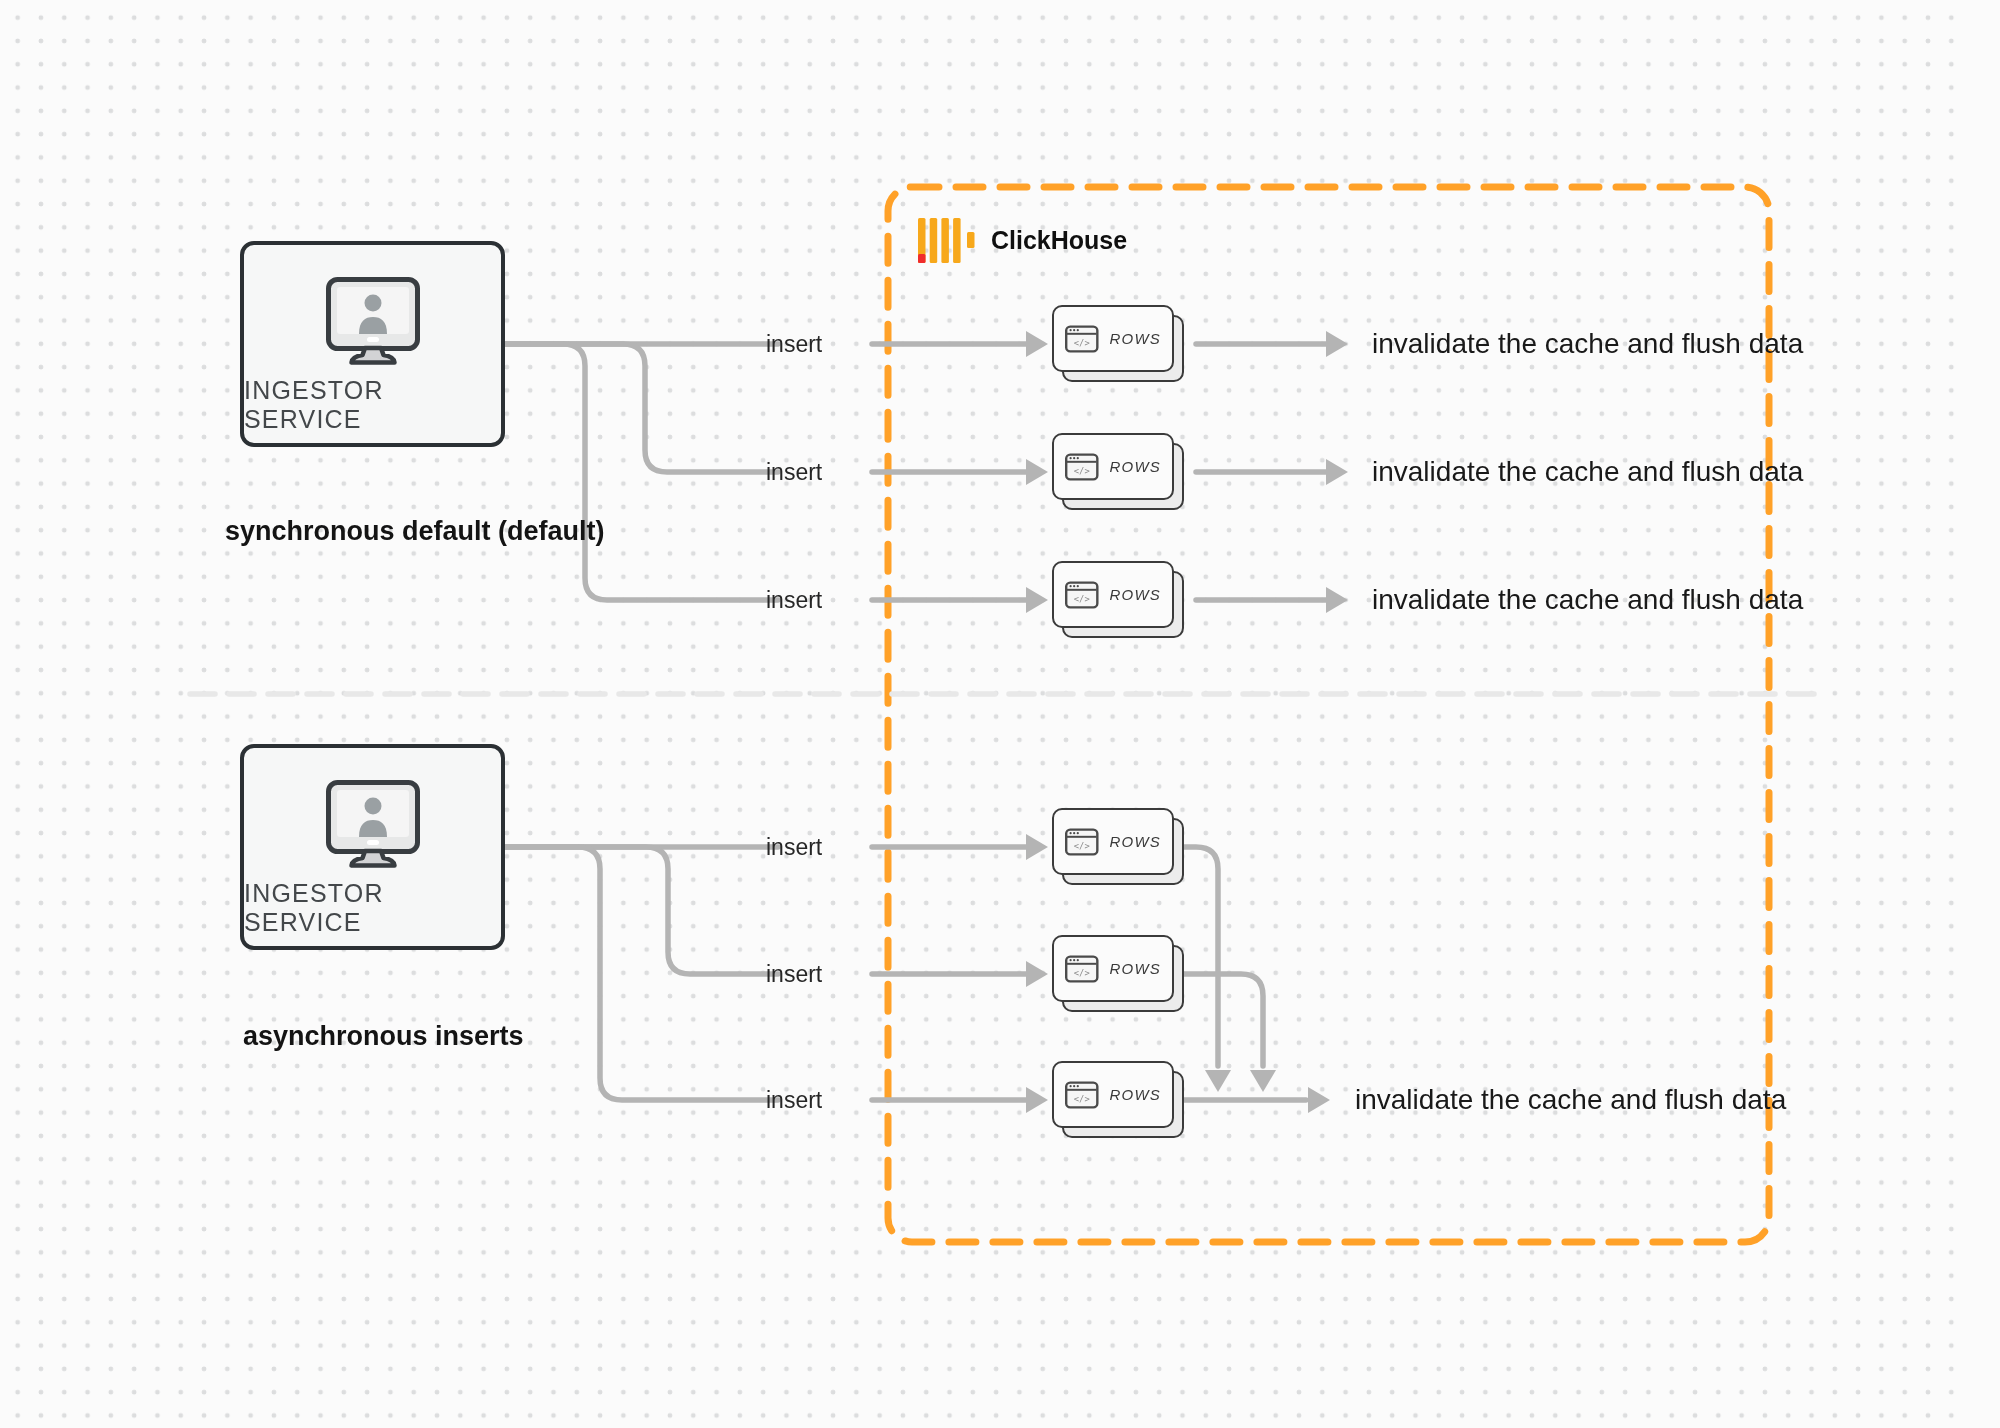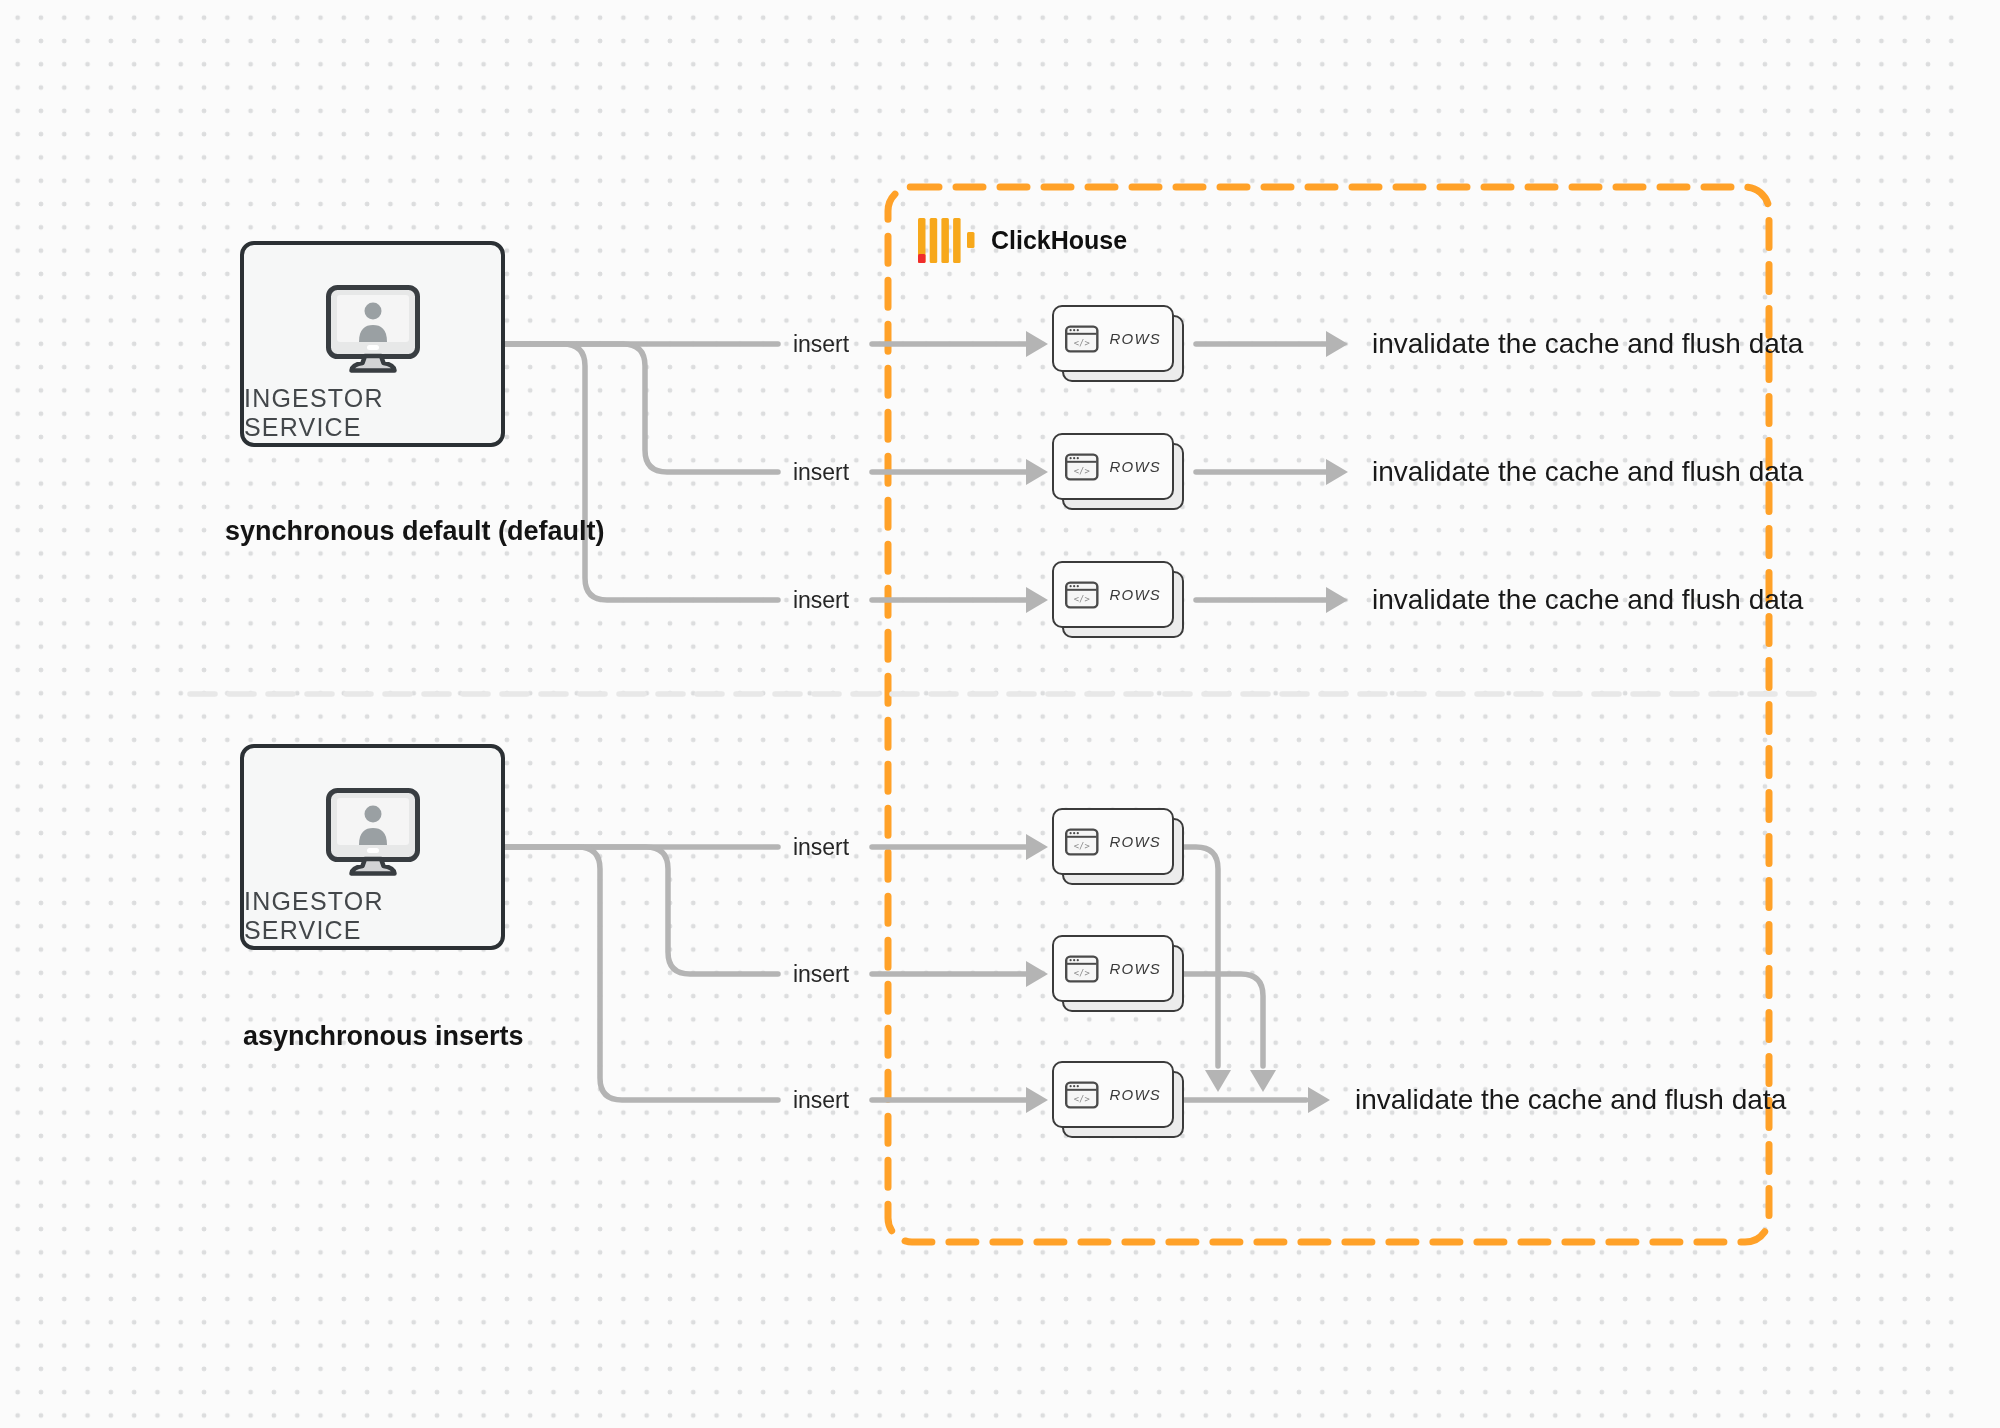--- a/index.html
+++ b/index.html
@@ -9,41 +9,41 @@
     background-color:#fbfbfb;
     background-image:radial-gradient(circle,#dcddde 2.2px,rgba(0,0,0,0) 2.6px);
     background-size:23.3px 23.3px;background-position:6px 6px;
   }
   .layer{position:absolute;left:0;top:0;}
   
   .ingestor{
     position:absolute;width:265px;height:206px;box-sizing:border-box;
     background:#f6f7f7;border:4px solid #2b3034;border-radius:14px;
     display:flex;flex-direction:column;align-items:center;justify-content:flex-start;
-    padding-top:40px;z-index:3;
+    padding-top:32px;z-index:3;
   }
   .ingestor .svc-label{
     margin-top:9px;font-size:25px;color:#43474a;letter-spacing:1.2px;
   }
   
   .rows-card{position:absolute;width:122px;height:67px;z-index:3;}
   .rows-card .back{
     position:absolute;left:10px;top:10px;width:122px;height:67px;box-sizing:border-box;
     background:#ececec;border:2.5px solid #3b3b3b;border-radius:10px;
   }
   .rows-card .front{
     position:absolute;left:0;top:0;width:122px;height:67px;box-sizing:border-box;
     background:#fbfbfb;border:2.5px solid #3b3b3b;border-radius:10px;
     display:flex;align-items:center;padding:0 11px;gap:11px;
   }
   .rows-card .card-label{
     font-size:15px;font-style:italic;color:#3a3a3a;letter-spacing:1.2px;
   }
   .insert-label{
-    position:absolute;width:110px;text-align:center;
+    position:absolute;width:110px;
     font-size:23px;line-height:30px;color:#262626;z-index:2;
   }
   .result-label{
     position:absolute;font-size:28px;line-height:32px;color:#191919;z-index:2;white-space:nowrap;
   }
   .caption{
     position:absolute;font-size:27px;font-weight:bold;color:#141414;z-index:2;white-space:nowrap;
   }
   .ch-logo{position:absolute;left:918px;top:217px;z-index:3;}
   .ch-title{

